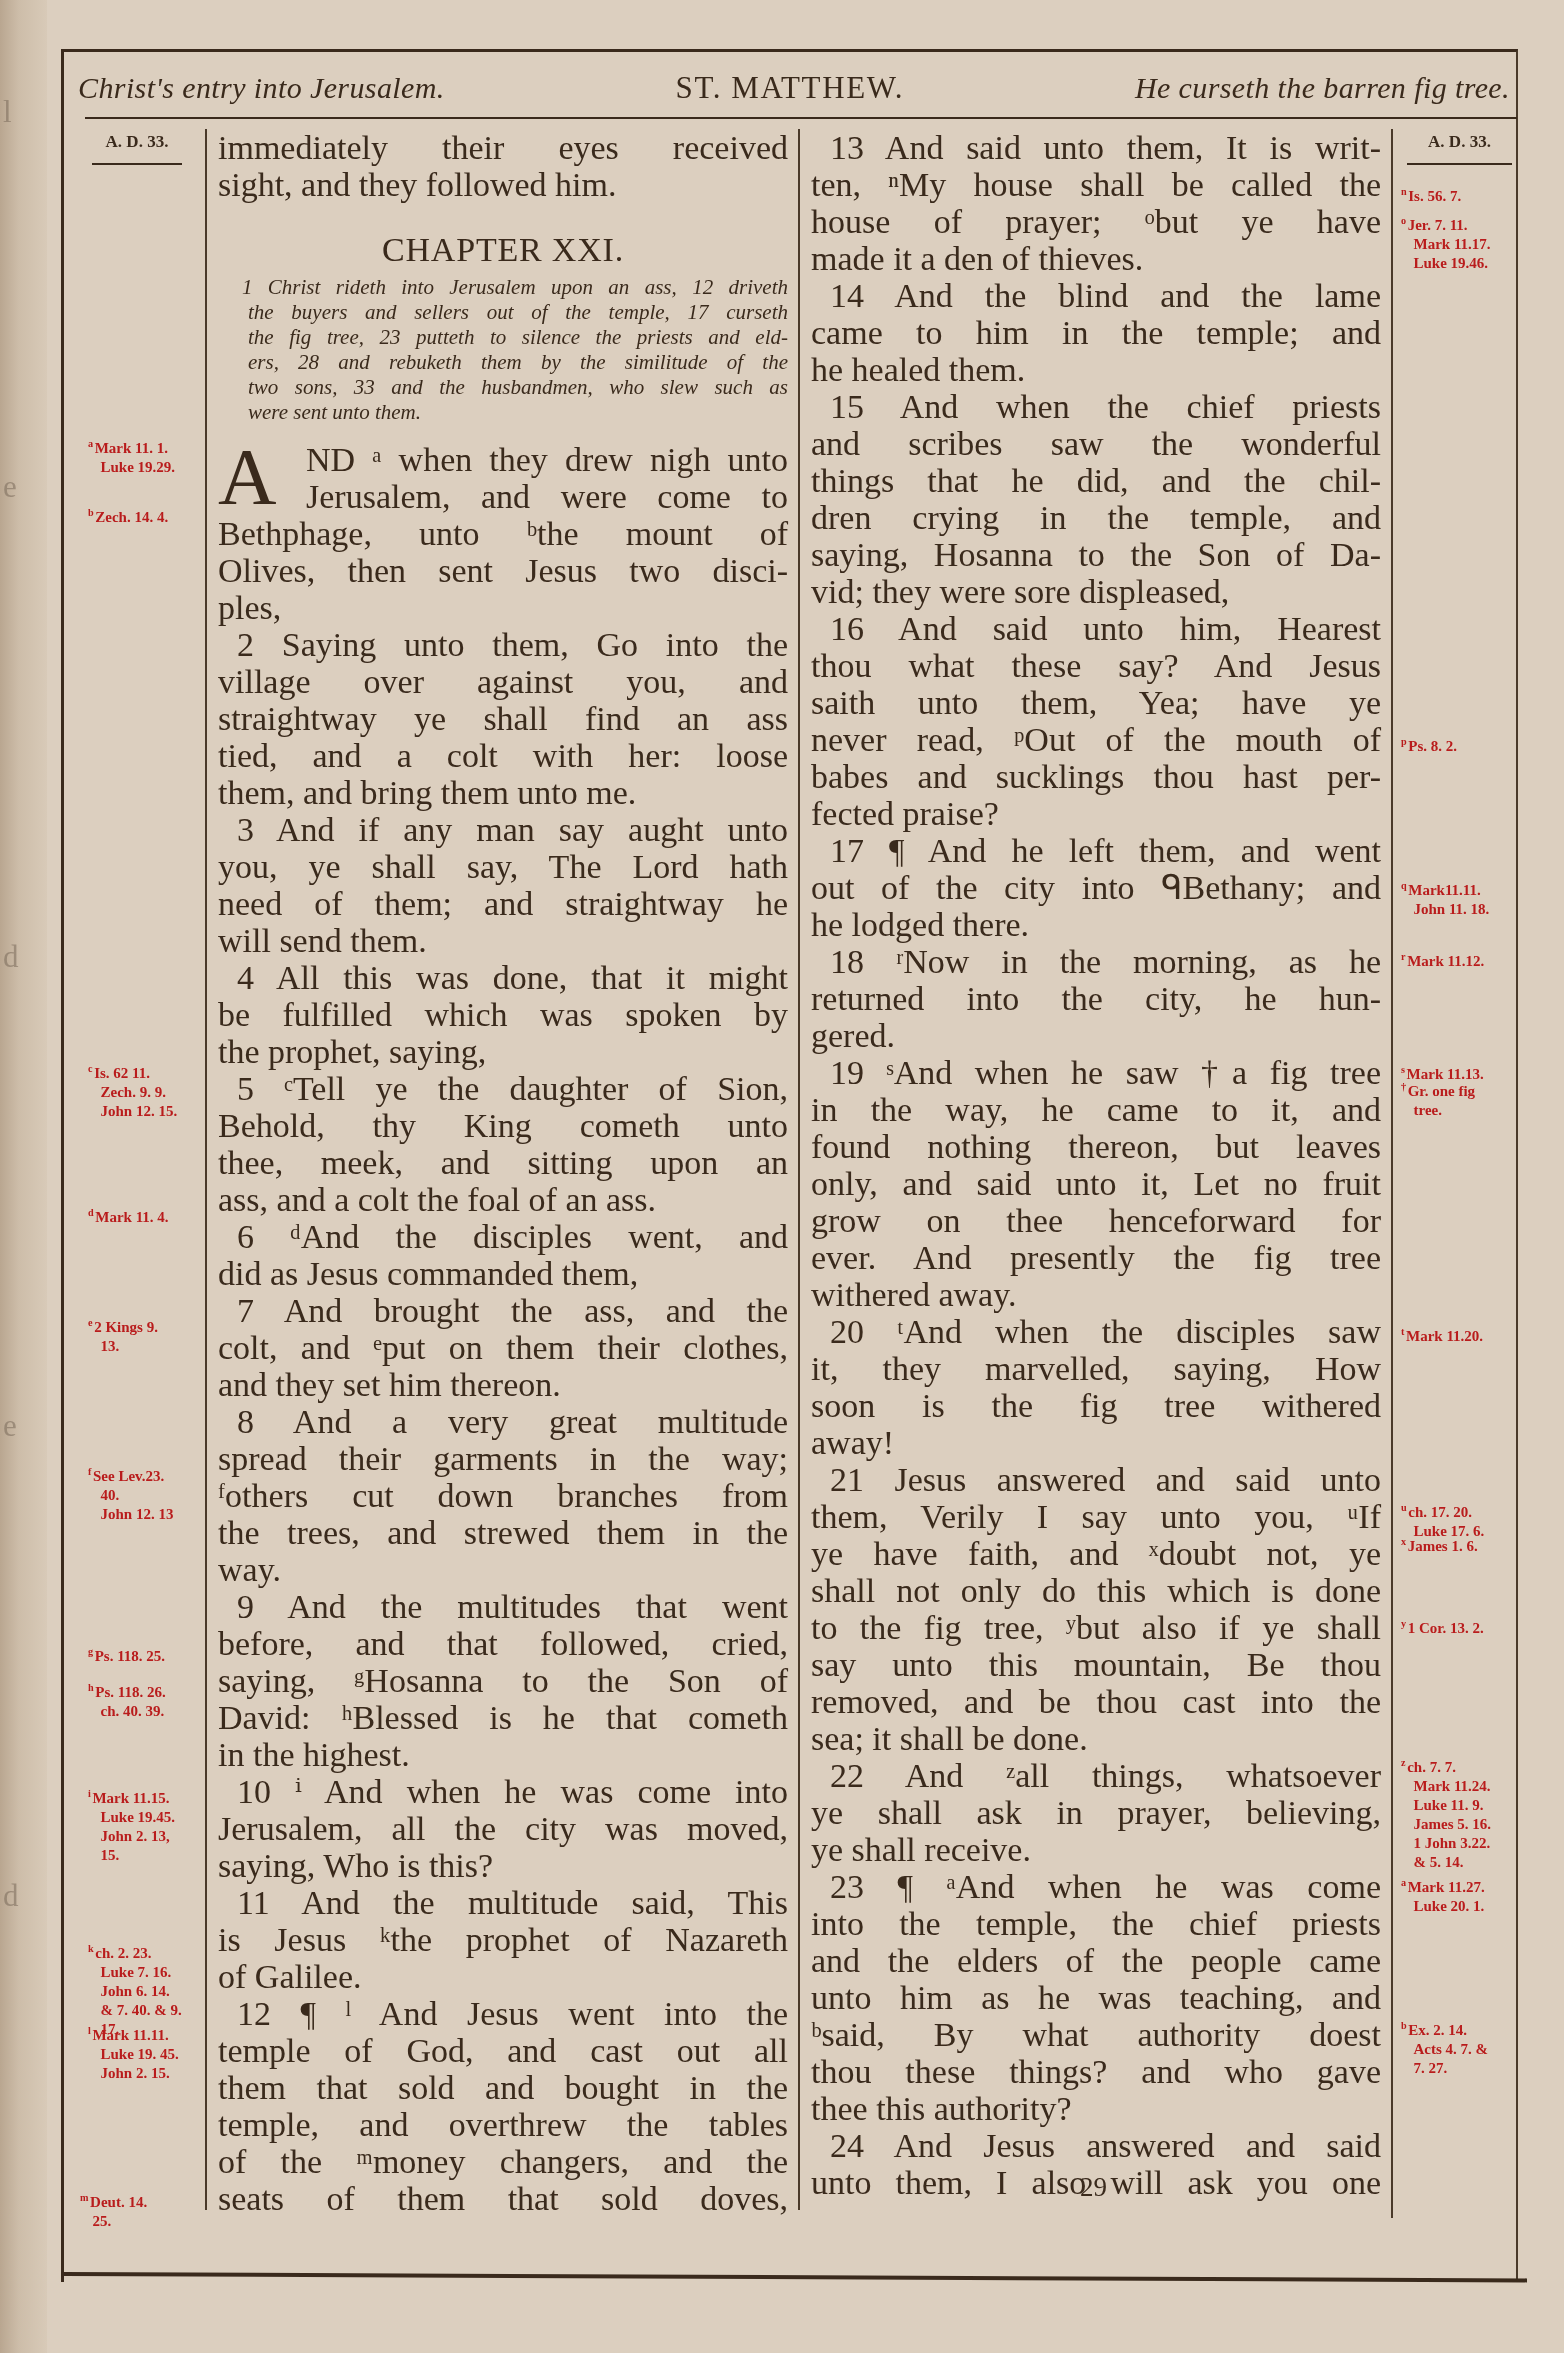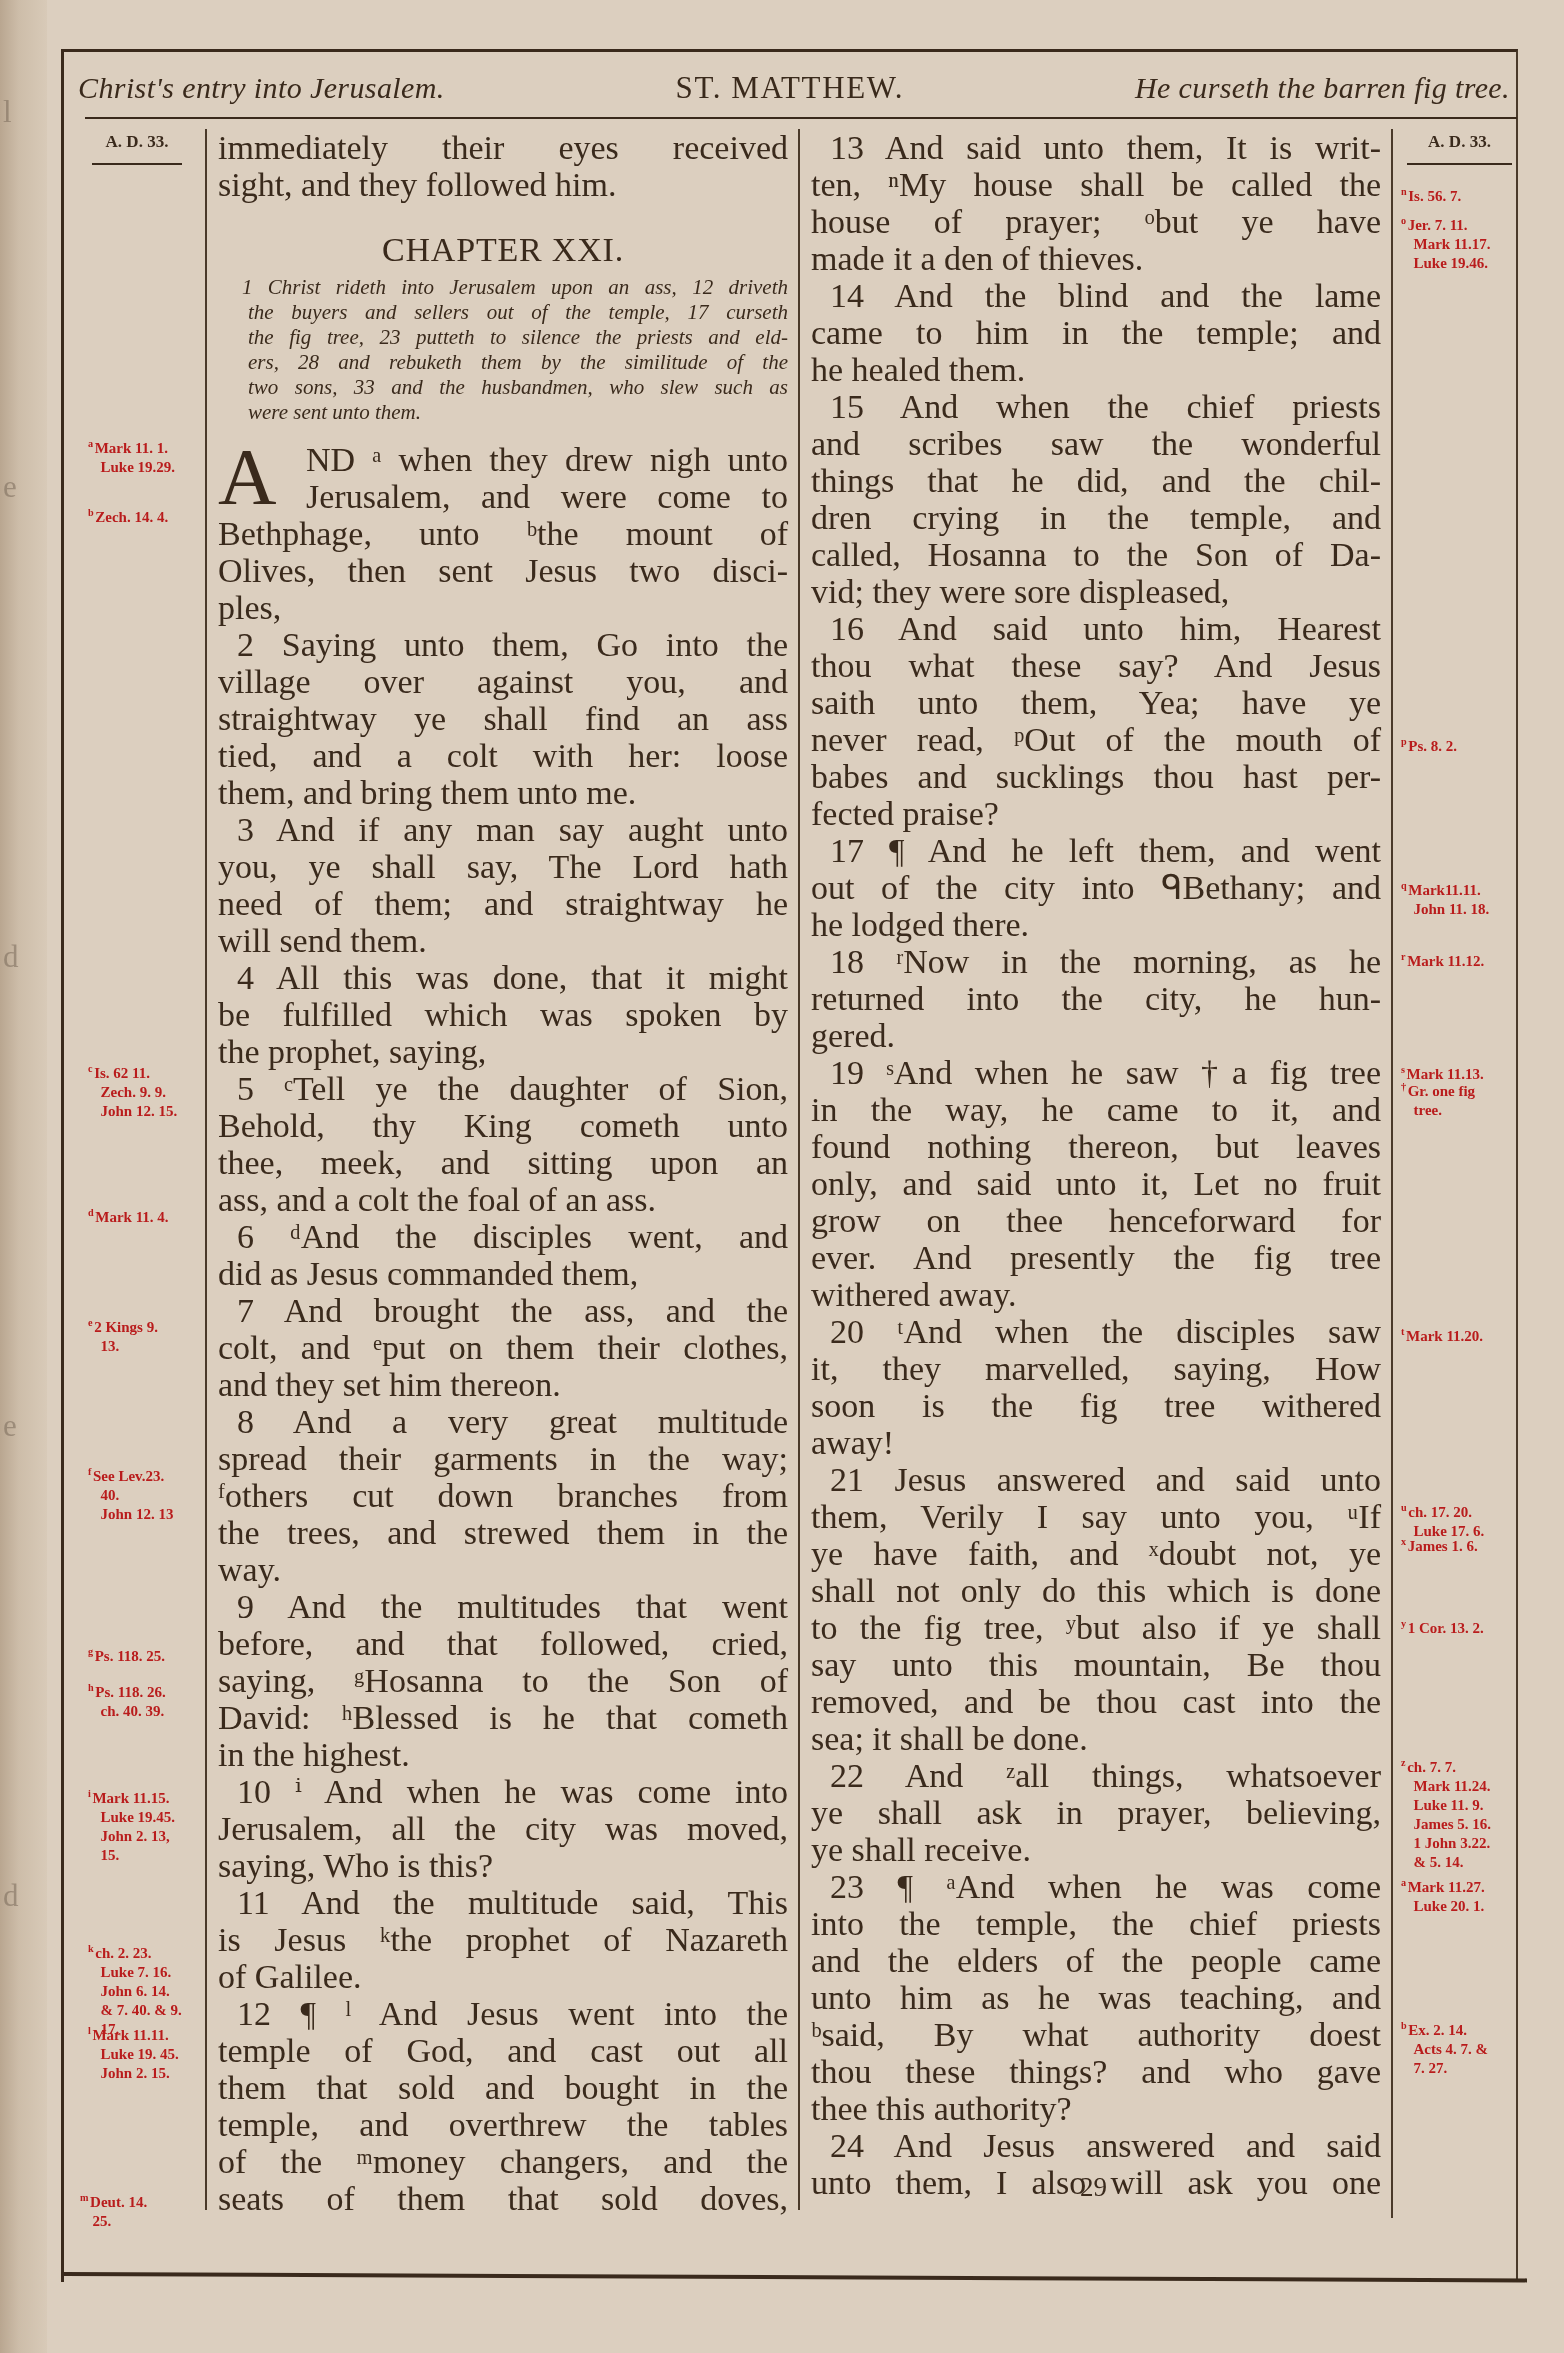--- a/index.html
+++ b/index.html
@@ -177,21 +177,21 @@
       <span class="line">ten, ⁿMy house shall be called the</span>
       <span class="line">house of prayer; ᵒbut ye have</span>
       <span class="line last">made it a den of thieves.</span>
       <span class="line verse-start">14 And the blind and the lame</span>
       <span class="line">came to him in the temple; and</span>
       <span class="line last">he healed them.</span>
       <span class="line verse-start">15 And when the chief priests</span>
       <span class="line">and scribes saw the wonderful</span>
       <span class="line">things that he did, and the chil-</span>
       <span class="line">dren crying in the temple, and</span>
-      <span class="line">called, Hosanna to the Son of Da-</span>
+      <span class="line">saying, Hosanna to the Son of Da-</span>
       <span class="line last">vid; they were sore displeased,</span>
       <span class="line verse-start">16 And said unto him, Hearest</span>
       <span class="line">thou what these say? And Jesus</span>
       <span class="line">saith unto them, Yea; have ye</span>
       <span class="line">never read, ᵖOut of the mouth of</span>
       <span class="line">babes and sucklings thou hast per-</span>
       <span class="line last">fected praise?</span>
       <span class="line verse-start">17 ¶ And he left them, and went</span>
       <span class="line">out of the city into ᑫBethany; and</span>
       <span class="line last">he lodged there.</span>

